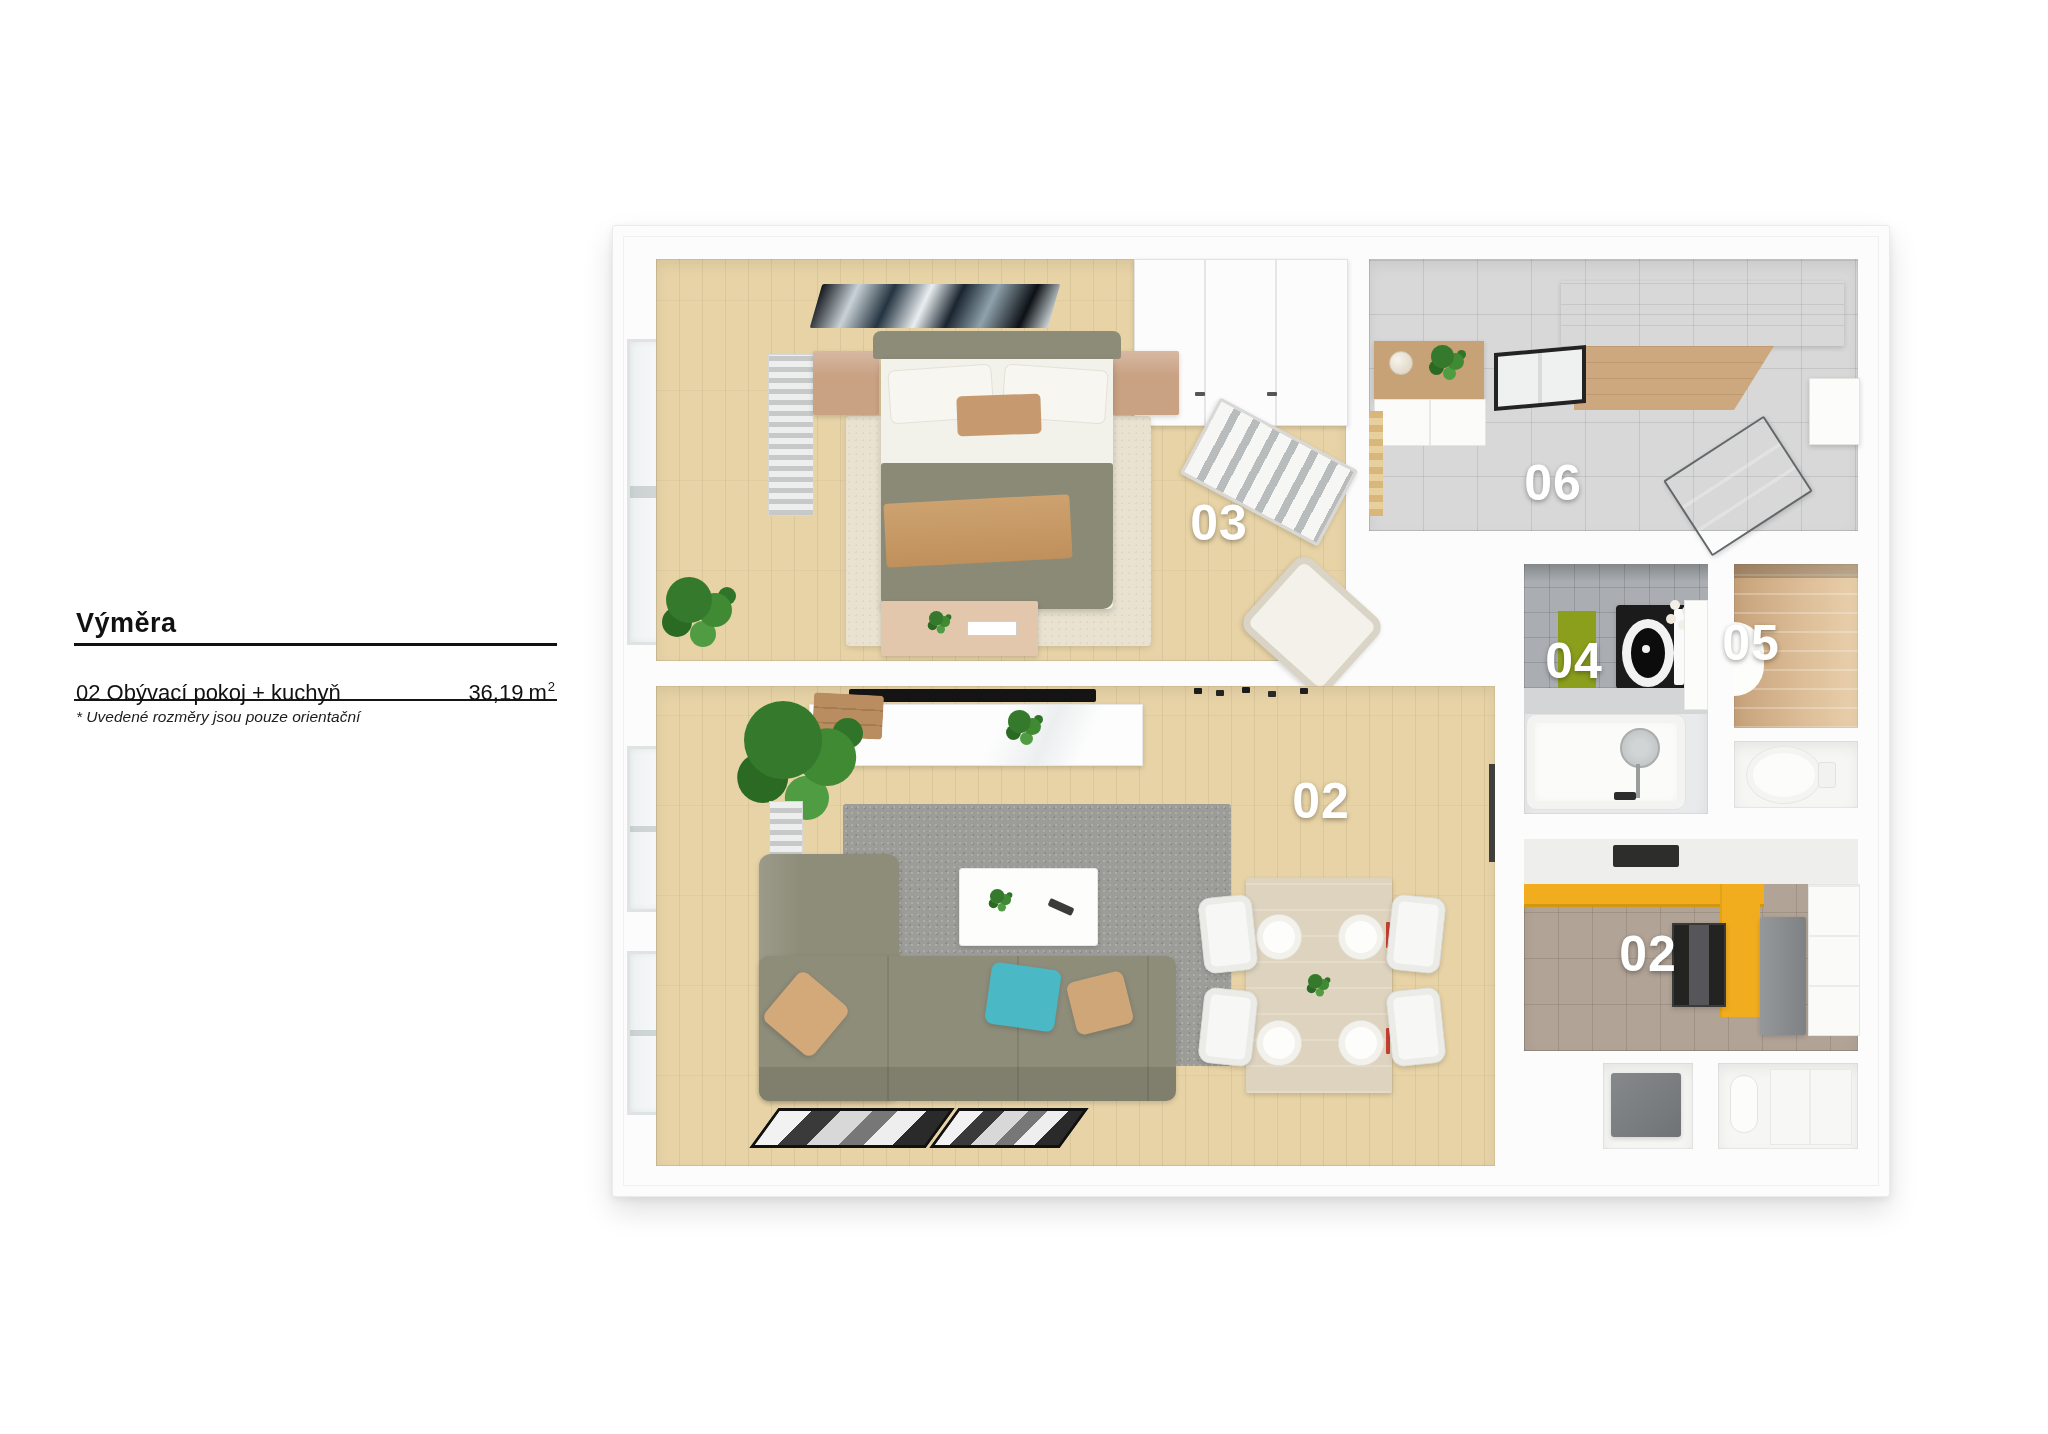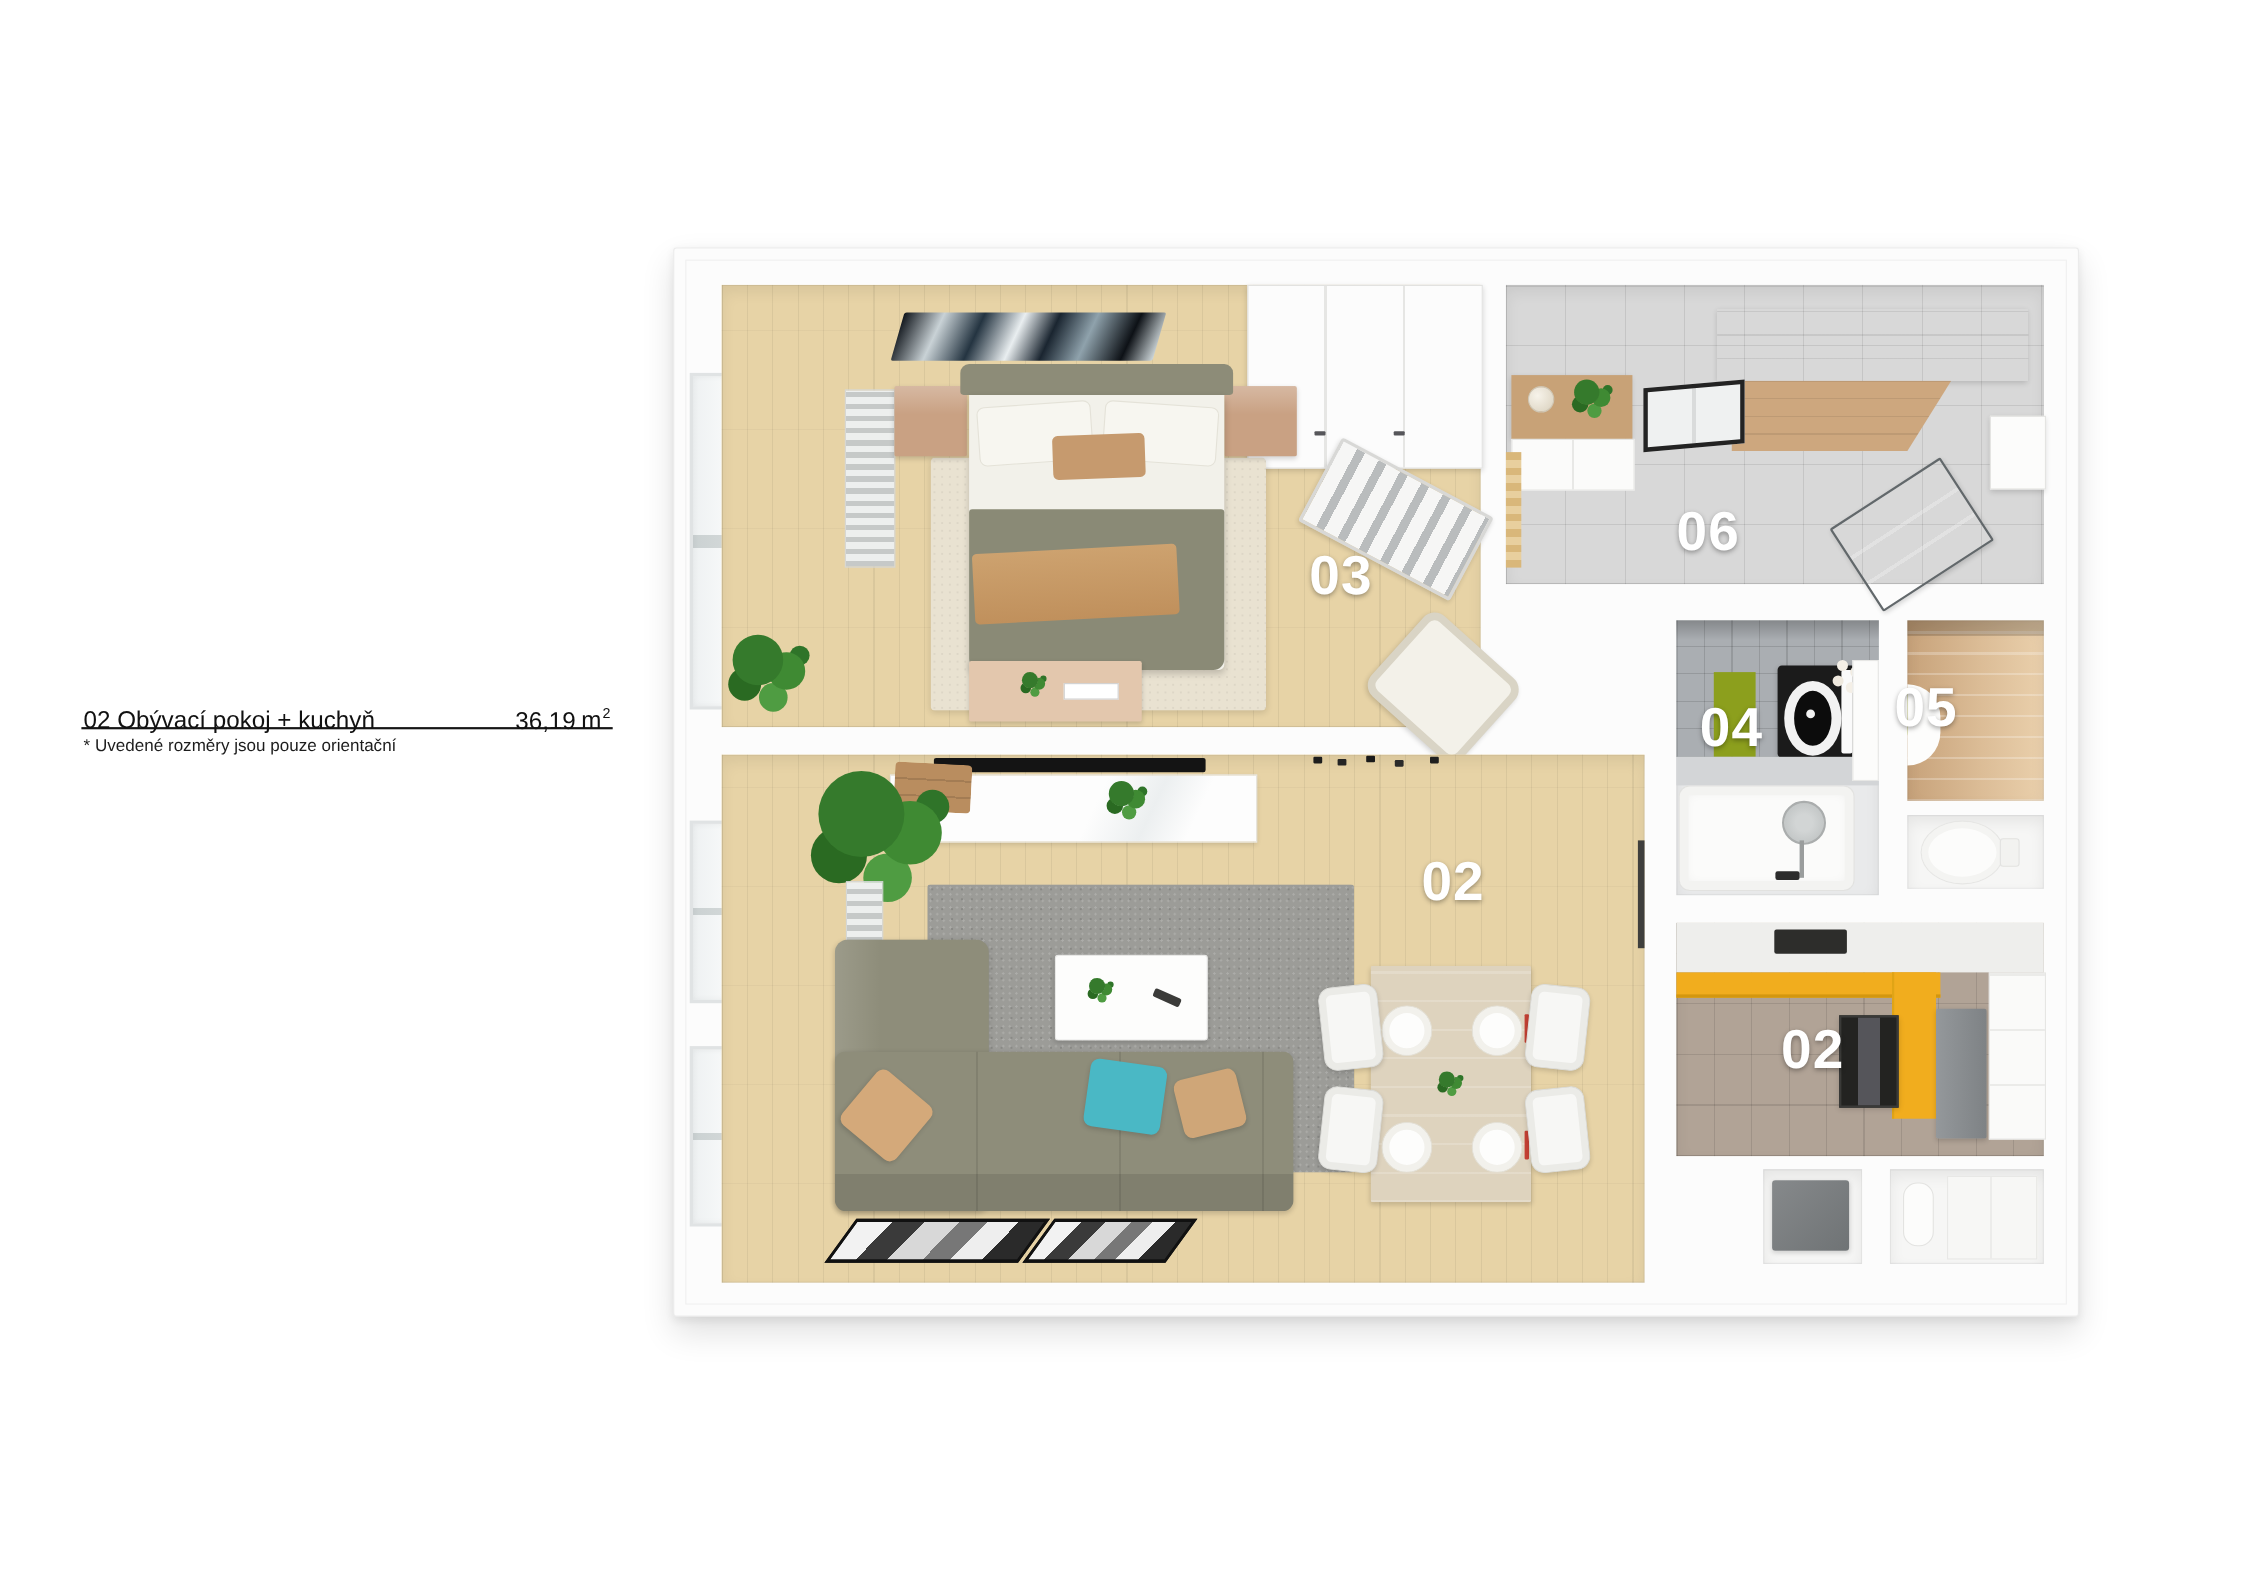--- a/index.html
+++ b/index.html
@@ -11,21 +11,21 @@
   .ltitle{margin:0;font-size:27px;font-weight:bold;letter-spacing:.5px;
           border-bottom:3px solid #111;padding:0 0 4px 2px;}
   .lrows{margin-top:30px;}
   .lrow{display:flex;justify-content:space-between;align-items:baseline;
         border-bottom:2px solid #161616;padding:1px 2px 0 2px;height:21.5px;
         font-size:22px;line-height:21px;}
   .lrow.total{font-weight:bold;border-bottom:4px solid #000;font-size:23px;}
   .lval{white-space:nowrap;}
   .lval .unit{margin-left:5px;}
   .lval sup{font-size:13px;position:relative;top:-1px;margin-left:1px;}
-  .lfoot{margin:7px 0 0 2px;font-size:15.5px;color:#1c1c1c;}
+  .lfoot{margin:7px 0 0 2px;font-size:15.5px;color:#1c1c1c;font-style:italic;}
 
   
   .plan{position:absolute;left:612px;top:225px;width:1276px;height:970px;
         background:#fcfcfc;border:1px solid #ebebeb;border-radius:3px;
         box-shadow:0 14px 30px rgba(0,0,0,.12),0 3px 8px rgba(0,0,0,.07);}
   .plan-inner{position:absolute;inset:10px;border:1px solid #f0f0f0;}
   .room{position:absolute;box-shadow:inset 0 0 0 1px rgba(0,0,0,.05),inset 0 6px 14px rgba(0,0,0,.07);}
   .abs{position:absolute;}
   .furn{position:absolute;box-shadow:0 2px 5px rgba(0,0,0,.16);}
 
@@ -194,20 +194,21 @@
   .kcyl{left:12px;top:12px;width:26px;height:56px;background:#fcfcfb;border:1px solid #e3e3e1;border-radius:13px;}
   .kbase{left:52px;top:6px;width:80px;height:74px;background:#f7f7f5;border:1px solid #e8e8e6;
        background-image:linear-gradient(90deg,transparent 0 38px,#ececea 38px 40px,transparent 40px);}
 </style>
 </head>
 <body>
 
 <div class="page">
 
   <aside class="legend">
+    <h2 class="ltitle">Výměra</h2>
     <div class="lrows">
       <div class="lrow">
         <span>02 Obývací pokoj + kuchyň</span>
         <span class="lval"><span>36,19</span><span class="unit"><span>m</span><sup>2</sup></span></span>
       </div>
     </div>
     <p class="lfoot">* Uvedené rozměry jsou pouze orientační</p>
   </aside>
 
   <section class="plan">

